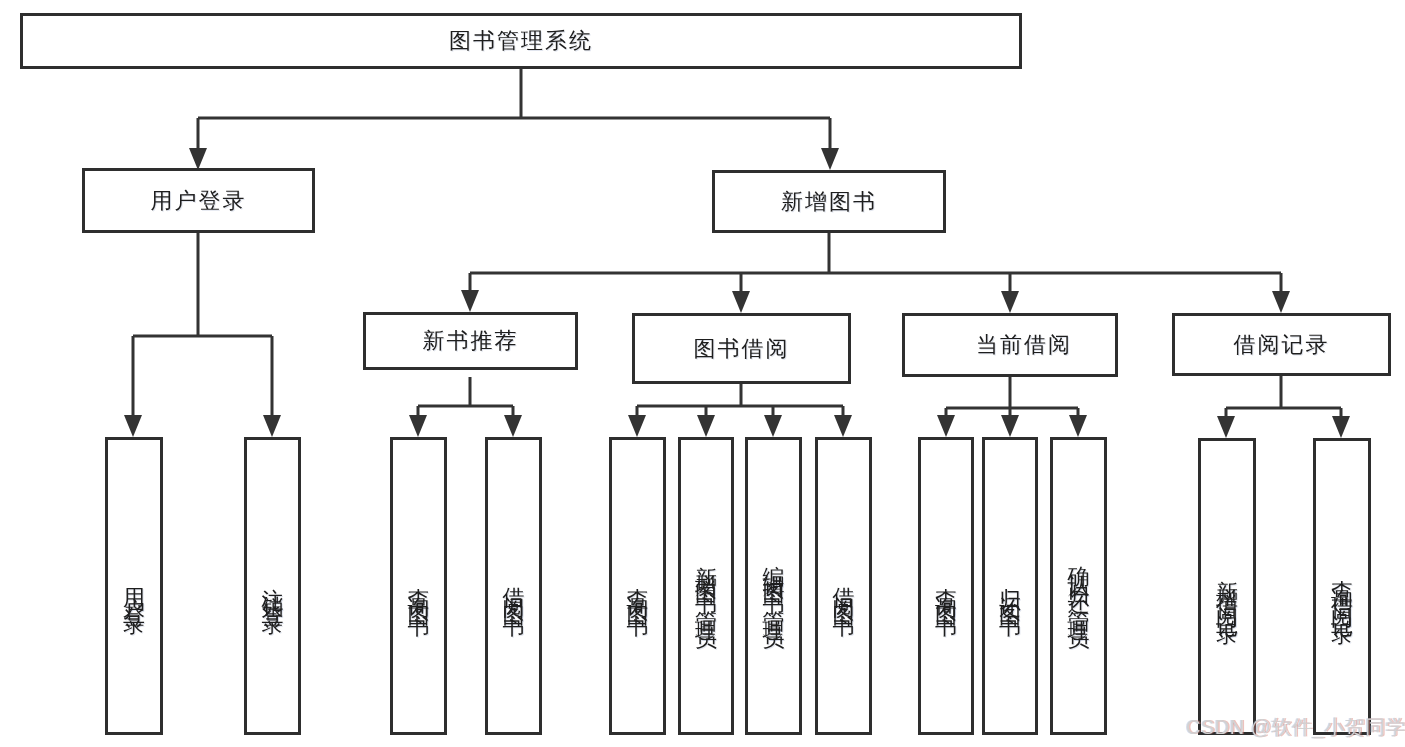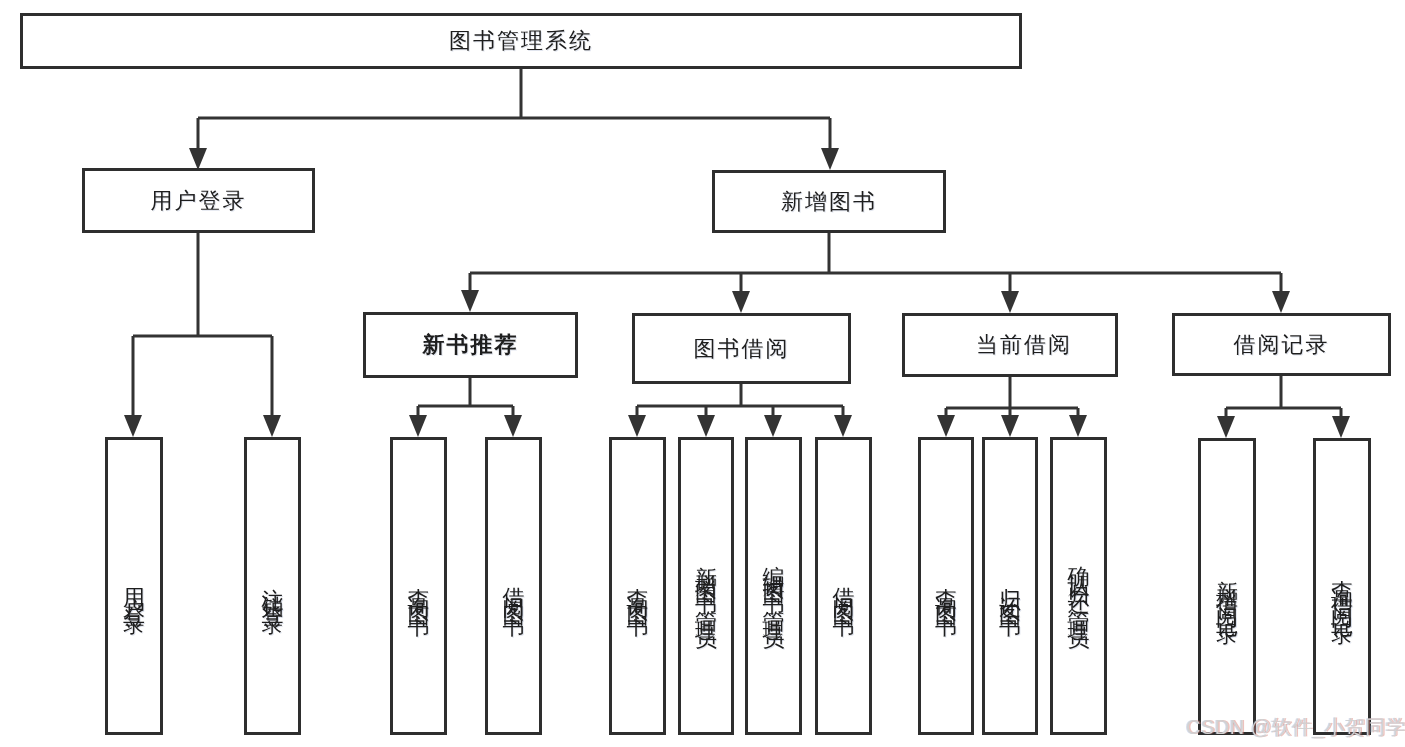--- a/index.html
+++ b/index.html
@@ -88,21 +88,21 @@
       <polygon points="1217,416 1235,416 1226,438"></polygon>
       <polygon points="1332,416 1350,416 1341,438"></polygon>
     </g>
   </svg>
 
   <div class="box" style="left:20px; top:13px; width:1002px; height:56px;">图书管理系统</div>
 
   <div class="box" style="left:82px; top:168px; width:233px; height:65px;">用户登录</div>
   <div class="box" style="left:712px; top:170px; width:234px; height:63px;">新增图书</div>
 
-  <div class="box" style="left:363px; top:312px; width:215px; height:66px;font-weight:bold;">新书推荐</div>
+  <div class="box" style="left:363px; top:312px; width:215px; height:58px;">新书推荐</div>
   <div class="box" style="left:632px; top:313px; width:219px; height:71px;">图书借阅</div>
   <div class="box" style="left:902px; top:313px; width:216px; height:64px;padding-left:28px;">当前借阅</div>
   <div class="box" style="left:1172px; top:313px; width:219px; height:63px;">借阅记录</div>
 
   <div class="box vbox" style="left:105px; top:437px; width:58px; height:298px;">用户登录</div>
   <div class="box vbox" style="left:244px; top:437px; width:57px; height:298px;">注销登录</div>
 
   <div class="box vbox" style="left:390px; top:437px; width:57px; height:298px;">查询图书</div>
   <div class="box vbox" style="left:485px; top:437px; width:57px; height:298px;">借阅图书</div>
 

